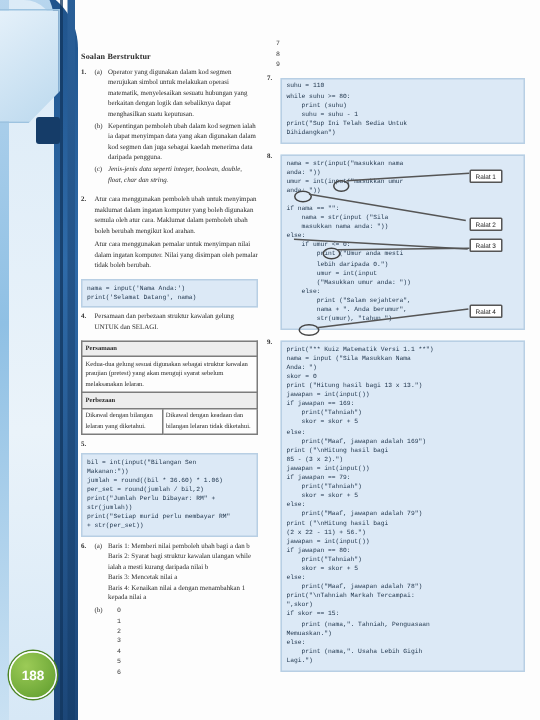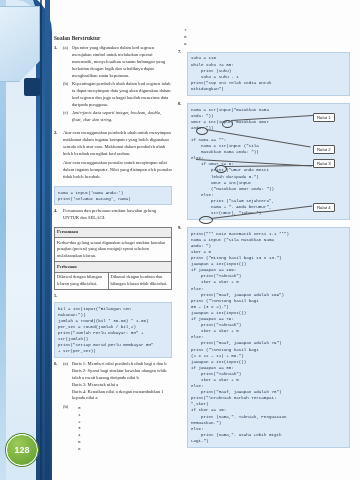--- a/index.html
+++ b/index.html
@@ -92,21 +92,21 @@
   <div class="spine">
     <div class="spine-bg"></div>
     <div class="spine-mid"></div>
     <div class="spine-pale"></div>
     <div class="spine-hex"></div>
     <div class="spine-notch"></div>
     <div class="spine-line"></div>
     <div class="spine-line2"></div>
   </div>
 
-  <div class="pagenum">128</div>
+  <div class="pagenum">188</div>
 
   <div class="col col-left">
 
     <div class="head">Soalan Berstruktur</div>
 
     <div class="qrow">
       <div class="qnum">1.</div>
       <div class="qbody">
         <div class="sub">
           <div class="slab">(a)</div>

